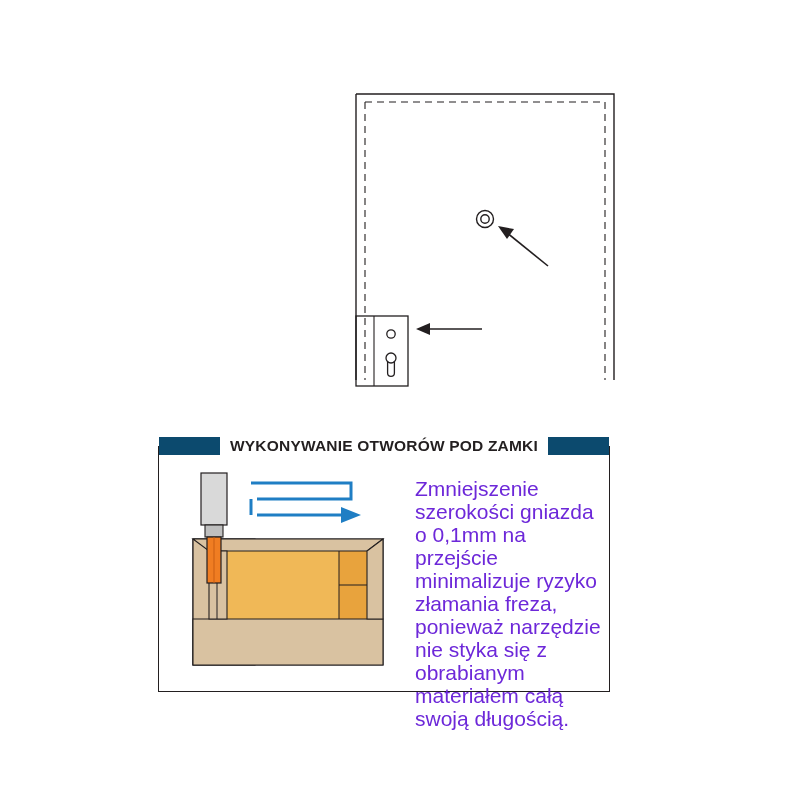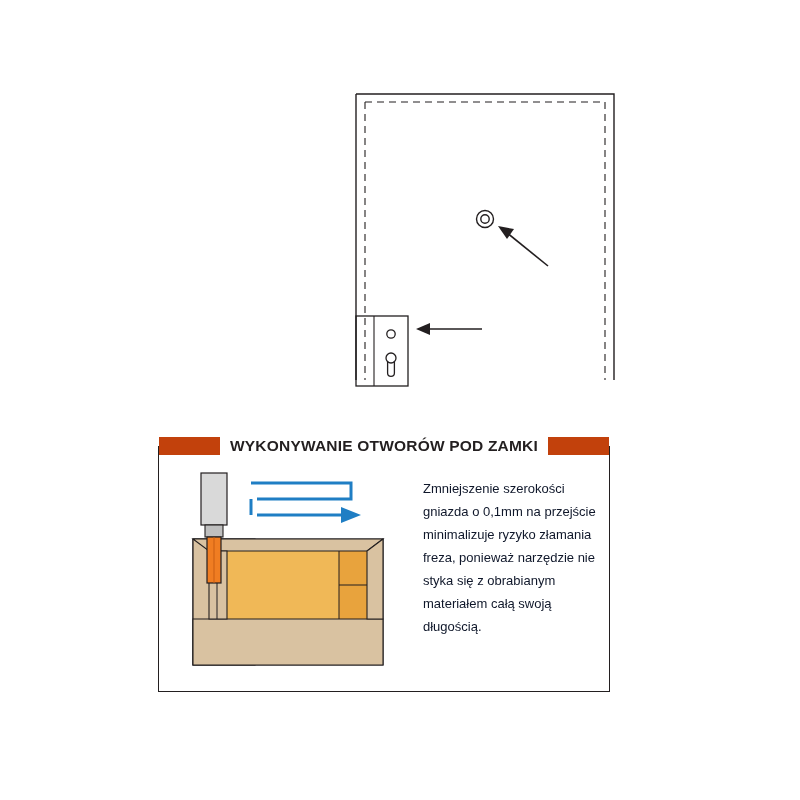--- a/index.html
+++ b/index.html
@@ -42,37 +42,37 @@
   #card-title {
     position: absolute;
     left: 0;
     top: -10px;
     width: 100%;
     text-align: center;
     font-size: 15.5px;
     font-weight: bold;
     color: #231f20;
     letter-spacing: 0.2px;
-    background: #c2410c;
+    background: #0c4a6e;
     padding: 0 2px;
     box-sizing: border-box;
   }
   #card-title span {
     background: #ffffff;
     padding: 0 10px;
     display: inline-block;
   }
   #routing-text {
     position: absolute;
-    left: 264px;
+    left: 256px;
     top: 30px;
     width: 190px;
-    font-size: 13px;
+    font-size: 21px;
     line-height: 23px;
-    color: #0f172a;
+    color: #6d28d9;
   }
   #routing-figure {
     position: absolute;
     left: 6px;
     top: 22px;
     width: 250px;
     height: 210px;
   }
   svg { display: block; }
 </style>

